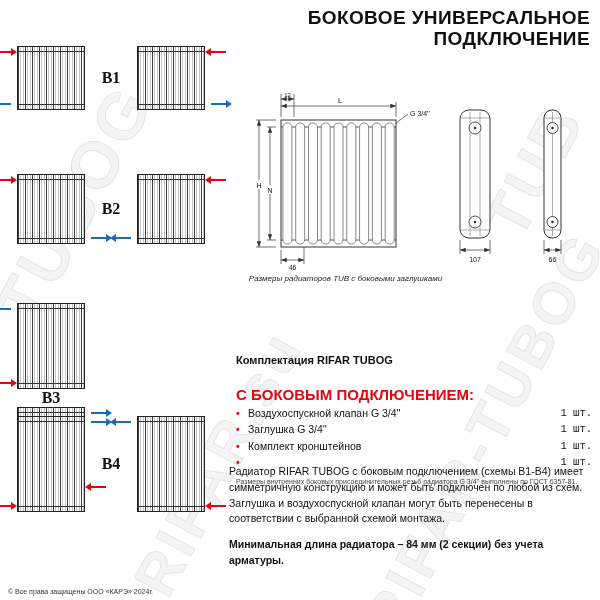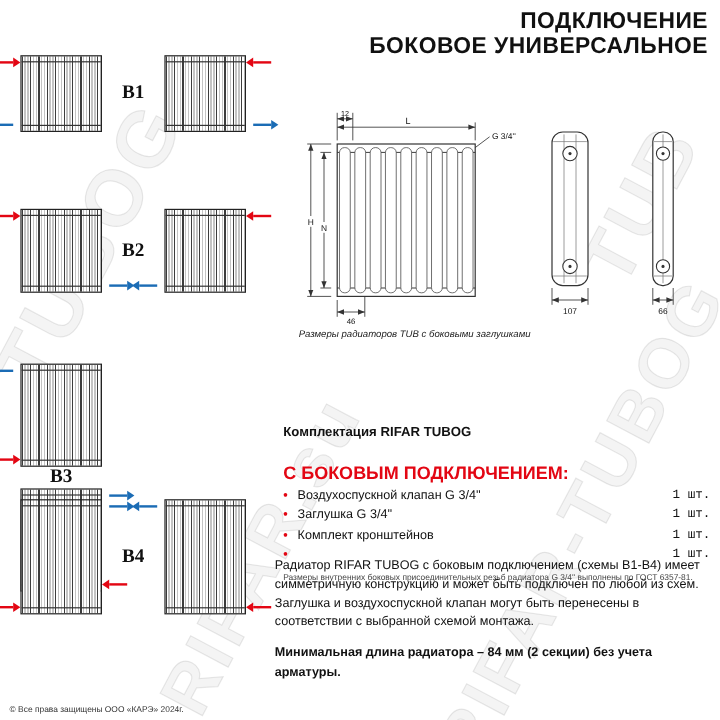--- a/index.html
+++ b/index.html
@@ -92,22 +92,22 @@
 <div class="page">
 
   <span class="wm wm1">TUBOG</span>
   <span class="wm wm2">RIFAR.su</span>
   <span class="wm wm3">RIFAR-TUBOG</span>
   <span class="wm wm4">TUB</span>
 
   <div class="content">
 
     <div class="title">
+      <div>БОКОВОЕ УНИВЕРСАЛЬНОЕ</div>
       <div>ПОДКЛЮЧЕНИЕ</div>
-      <div>БОКОВОЕ УНИВЕРСАЛЬНОЕ</div>
     </div>
 
     <div class="scheme s1">
       <div class="radwrap">
         <div class="rad"></div>
         <span class="arr red tl dr"></span>
         <span class="arr blue bl dl"></span>
       </div>
       <div class="slabel">В1</div>
       <div class="radwrap">

